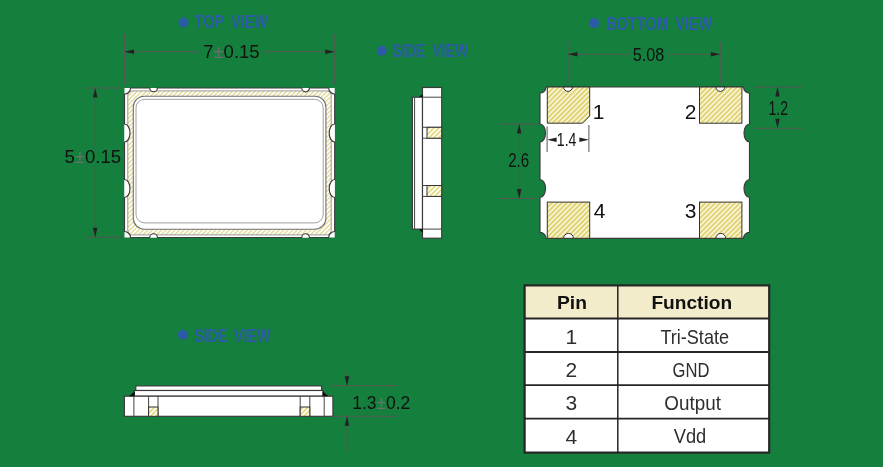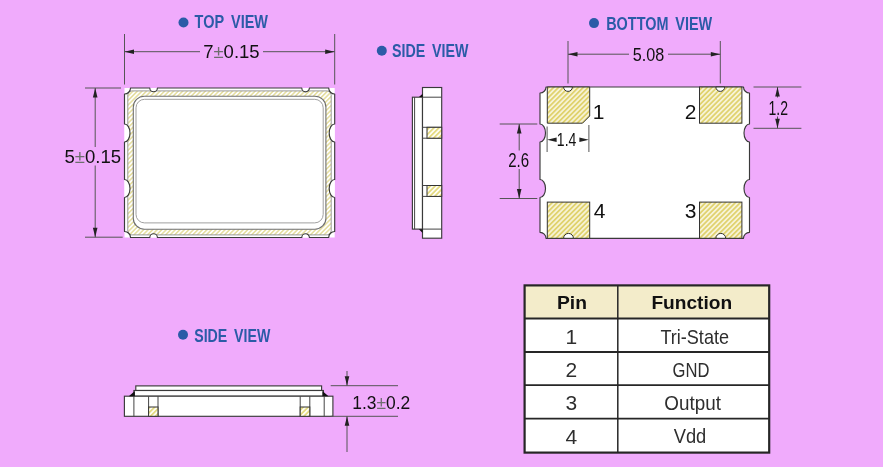--- a/index.html
+++ b/index.html
@@ -1,16 +1,16 @@
 <!DOCTYPE html>
 <html><head>
 <meta charset="utf-8">
 <style>
   html,body{margin:0;padding:0;background:#ffffff;}
-  #canvas{position:relative;width:883px;height:467px;background:#f0abfc;overflow:hidden;
+  #canvas{position:relative;width:883px;height:467px;background:#15803d;overflow:hidden;
           font-family:"Liberation Sans", sans-serif;}
   svg{position:absolute;left:0;top:0;}
 </style>
 </head>
 <body>
 <div id="canvas">
 <svg width="883" height="467" viewBox="0 0 883 467">
   <defs>
     <pattern id="hy" width="3.2" height="3.2" patternUnits="userSpaceOnUse" patternTransform="rotate(45)">
       <rect width="3.2" height="3.2" fill="#ffffff"></rect>

